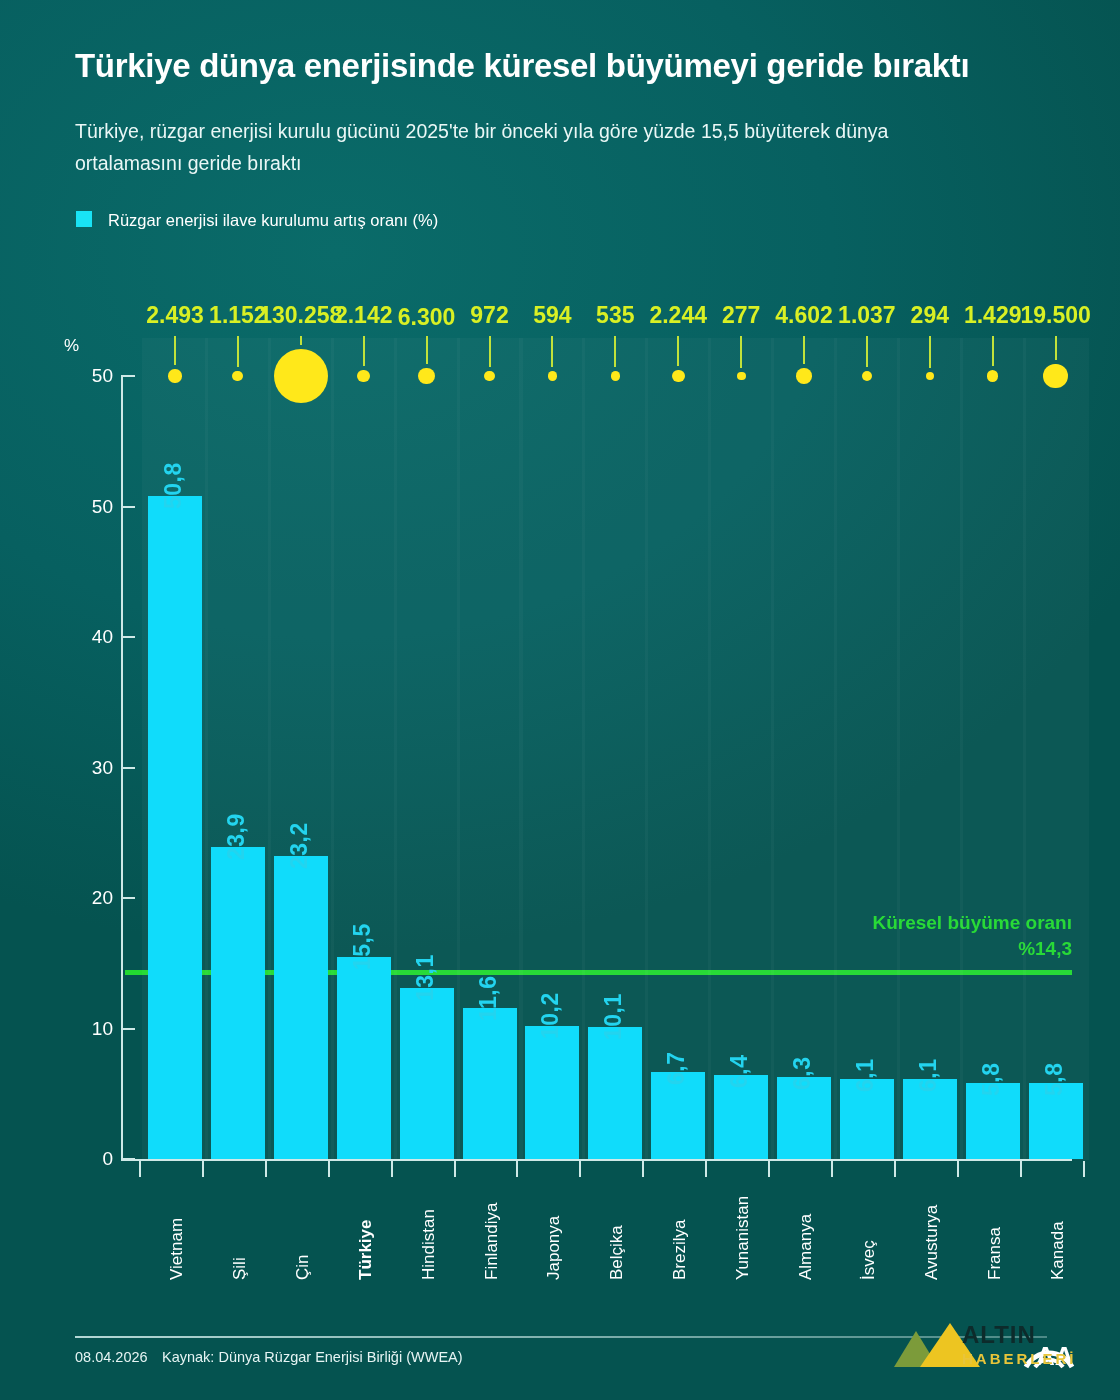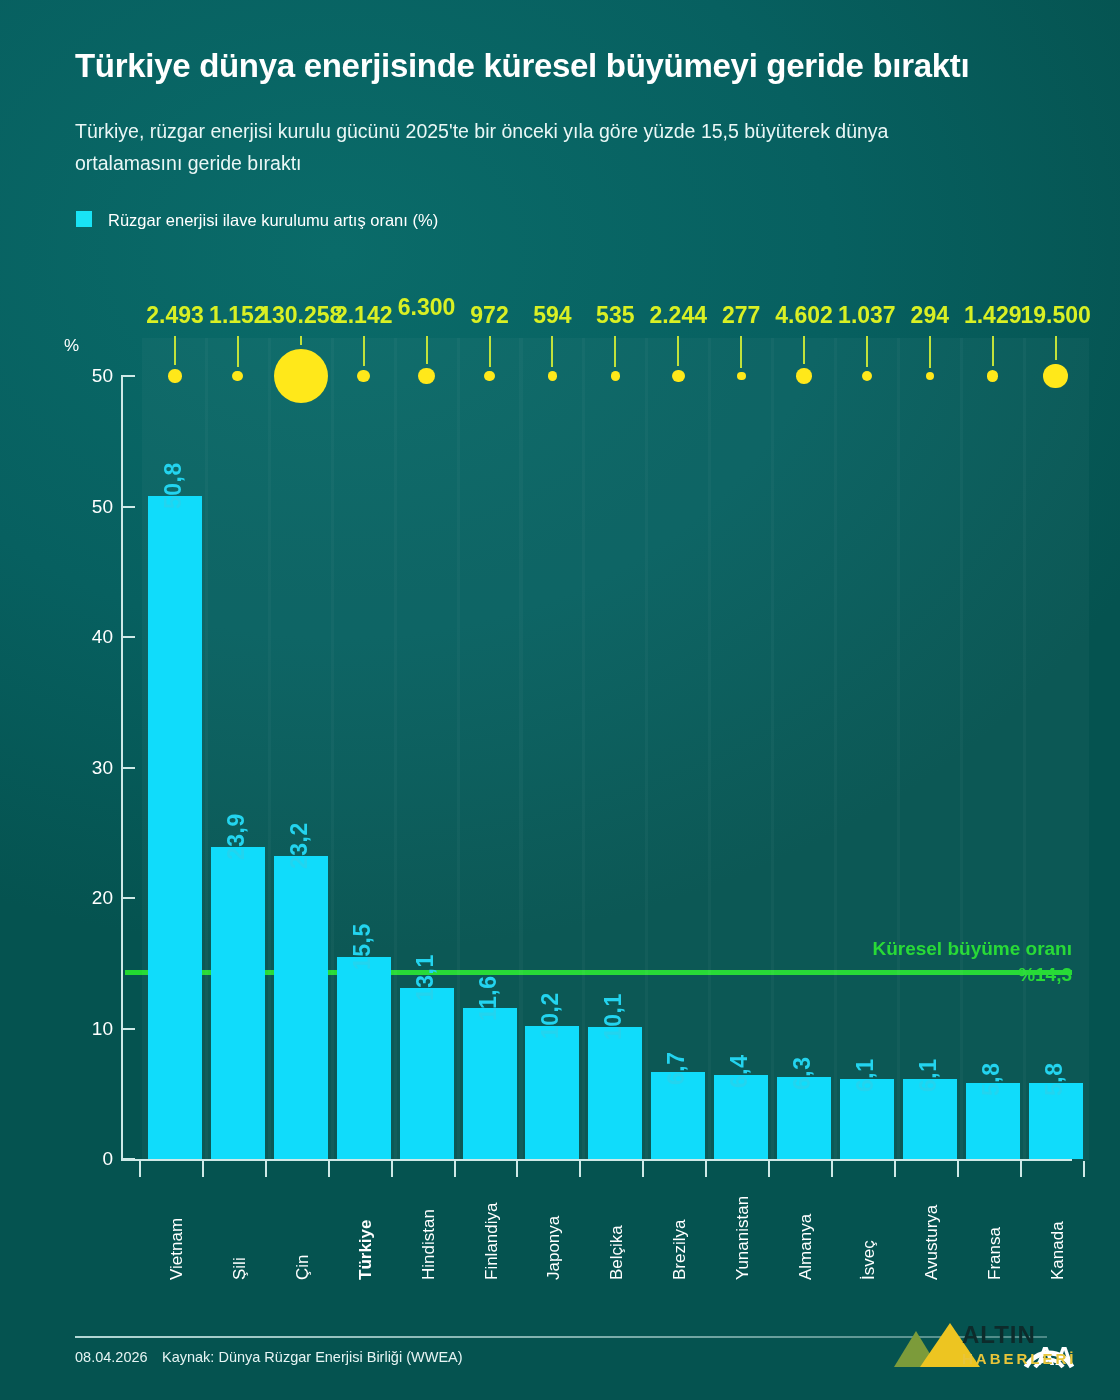--- a/index.html
+++ b/index.html
@@ -200,21 +200,20 @@
     background: #22d931;
   }
   .avg-note {
     position: absolute;
     right: 48px;
     color: #22d931;
     font-size: 19px;
     font-weight: bold;
     text-align: right;
     line-height: 1.35;
-    margin-top: 26px;
   }
 
   
   .footer-rule {
     position: absolute;
     left: 75px;
     top: 1336px;
     width: 972px;
     height: 2px;
     background: linear-gradient(to right, rgba(210,238,236,0.85), rgba(210,238,236,0.35));
@@ -343,21 +342,21 @@
       <div class="cat-label bold" style="left: 355.7px; top: 1280px;">Türkiye</div>
       <div class="bubble" style="width: 12.5553px; height: 12.5553px; left: 357.422px; top: 369.722px;"></div>
       <div class="stem" style="left: 362.7px; top: 336px; height: 29.7224px;"></div>
       <div class="bubble-value" style="left: 363.7px; top: 302px;">2.142</div>
       <div class="bar" style="left: 399.6px; width: 54px; top: 988.045px; height: 170.955px;"></div>
       <div class="bar-value" style="left: 438.6px; top: 974.045px;">13,1</div>
       <div class="x-tick" style="left: 390.6px;"></div>
       <div class="cat-label" style="left: 418.6px; top: 1280px;">Hindistan</div>
       <div class="bubble" style="width: 16.9562px; height: 16.9562px; left: 418.122px; top: 367.522px;"></div>
       <div class="stem" style="left: 425.6px; top: 336px; height: 27.5219px;"></div>
-      <div class="bubble-value" style="left: 426.6px; top: 294px;">6.300</div>
+      <div class="bubble-value" style="left: 426.6px; top: 304px;">6.300</div>
       <div class="bar" style="left: 462.5px; width: 54px; top: 1007.62px; height: 151.38px;"></div>
       <div class="bar-value" style="left: 501.5px; top: 993.62px;">11,6</div>
       <div class="x-tick" style="left: 453.5px;"></div>
       <div class="cat-label" style="left: 481.5px; top: 1280px;">Finlandiya</div>
       <div class="bubble" style="width: 10.5464px; height: 10.5464px; left: 484.227px; top: 370.727px;"></div>
       <div class="stem" style="left: 488.5px; top: 336px; height: 30.7268px;"></div>
       <div class="bubble-value" style="left: 489.5px; top: 302px;">972</div>
       <div class="bar" style="left: 525.4px; width: 54px; top: 1025.89px; height: 133.11px;"></div>
       <div class="bar-value" style="left: 564.4px; top: 1011.89px;">10,2</div>
       <div class="x-tick" style="left: 516.4px;"></div>

